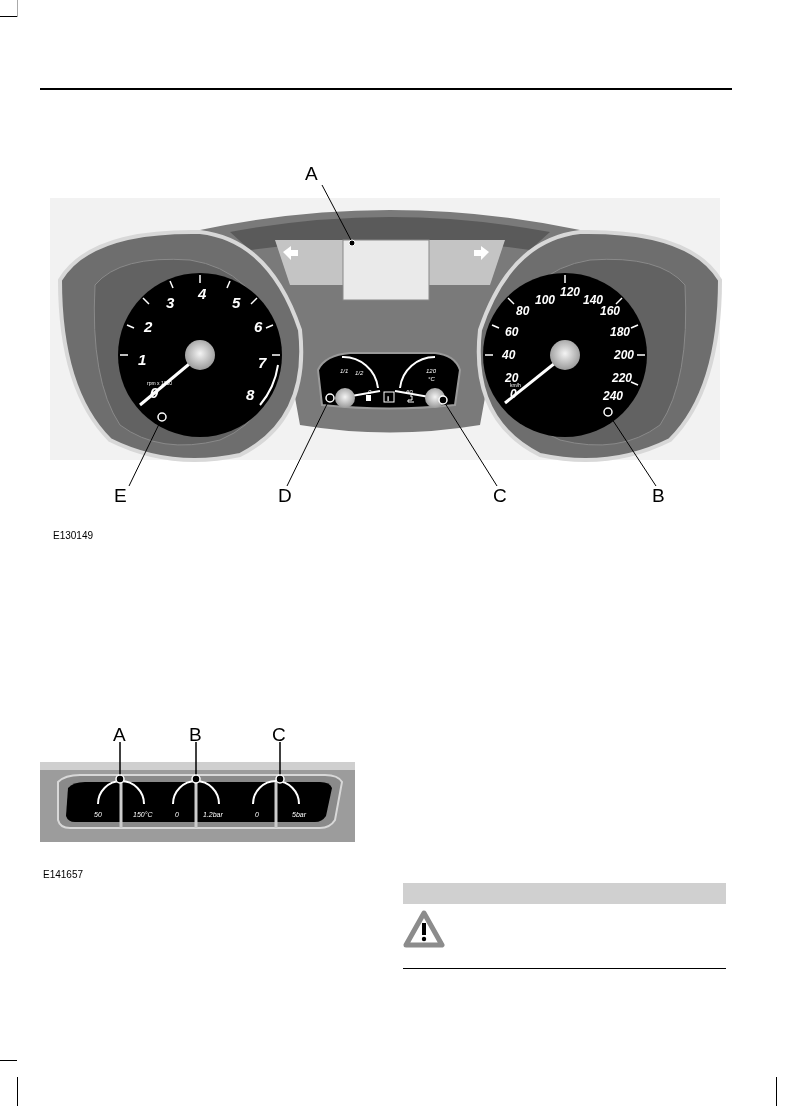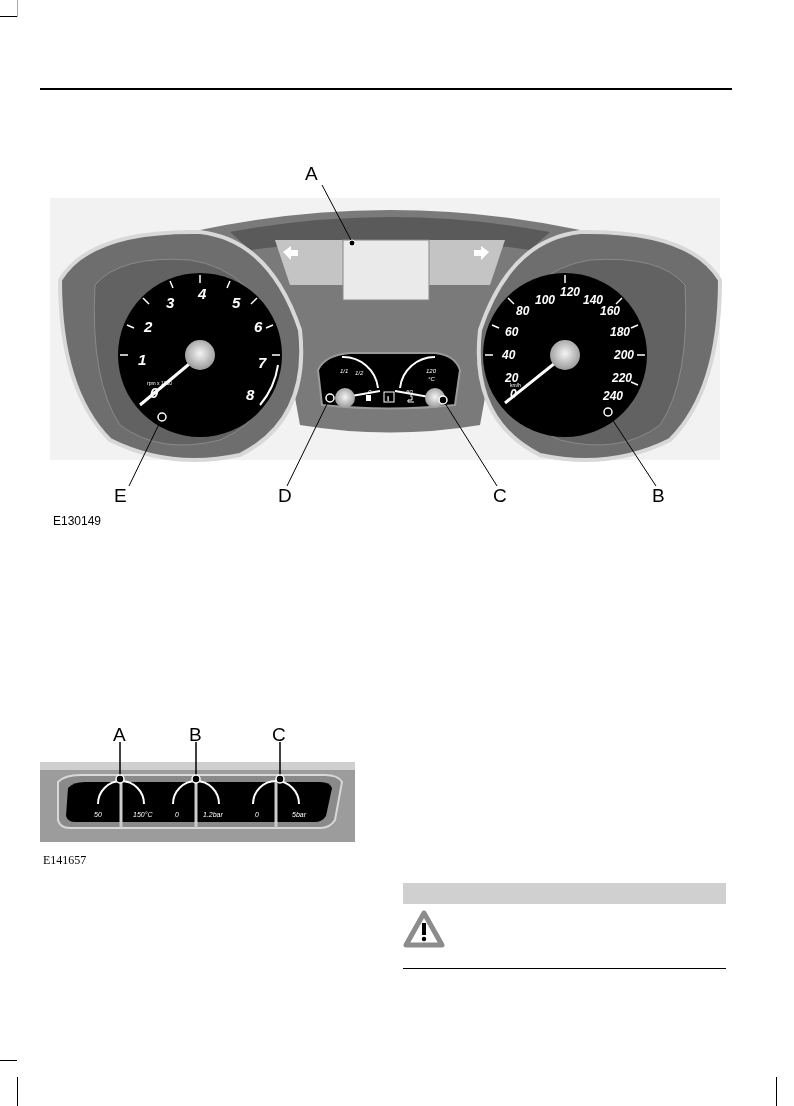--- a/index.html
+++ b/index.html
@@ -1,20 +1,20 @@
 <!DOCTYPE html>
 <html><head>
 <meta charset="utf-8">
 <style>
   html,body{margin:0;padding:0;background:#fff;}
   body{width:794px;height:1106px;position:relative;overflow:hidden;font-family:"Liberation Sans",sans-serif;color:#000;}
   .crop{position:absolute;background:#000;}
   .header-rule{position:absolute;left:40px;top:88px;width:692px;height:2px;background:#000;}
   .fig{position:absolute;}
-  .fig-id{position:absolute;font-size:12px;font-family:"Liberation Sans",sans-serif;}
+  .fig-id{position:absolute;font-size:10px;font-family:"Liberation Sans",sans-serif;margin-top:16px;}
   .callout{position:absolute;font-size:19px;font-family:"Liberation Sans",sans-serif;}
   .warn-bar{position:absolute;left:403px;top:883px;width:323px;height:21px;background:#d0d0d0;}
   .warn-rule{position:absolute;left:403px;top:968px;width:323px;height:1px;background:#000;}
   .warn-icon{position:absolute;left:403px;top:910px;}
   svg text{font-family:"Liberation Sans",sans-serif;}
 </style>
 </head>
 <body>
 
 <div class="crop" style="left:0;top:16px;width:17px;height:1px;"></div>
@@ -187,21 +187,21 @@
     <g fill="#000" stroke="#fff" stroke-width="1.5">
       <circle cx="80" cy="59" r="4"></circle>
       <circle cx="156" cy="59" r="4"></circle>
       <circle cx="240" cy="59" r="4"></circle>
     </g>
   </svg>
 </div>
 <div class="callout" style="left:113px;top:724px;">A</div>
 <div class="callout" style="left:189px;top:724px;">B</div>
 <div class="callout" style="left:272px;top:724px;">C</div>
-<div class="fig-id" style="left:43px;top:853px;font-family:Liberation Serif, serif;">E141657</div>
+<div class="fig-id" style="left:43px;top:853px;">E141657</div>
 
 <div class="warn-bar"></div>
 <div class="warn-icon">
   <svg width="42" height="38" viewBox="0 0 42 38">
     <path d="M21,3 L39,35 L3,35 Z" fill="#fff" stroke="#8c8c8c" stroke-width="5" stroke-linejoin="round"></path>
     <rect x="19" y="13" width="4" height="12" fill="#000"></rect>
     <circle cx="21" cy="29" r="2.2" fill="#000"></circle>
   </svg>
 </div>
 <div class="warn-rule"></div>

